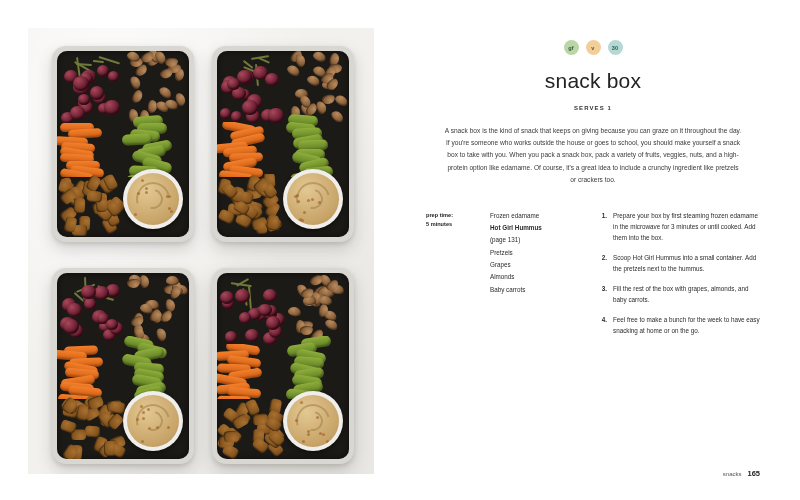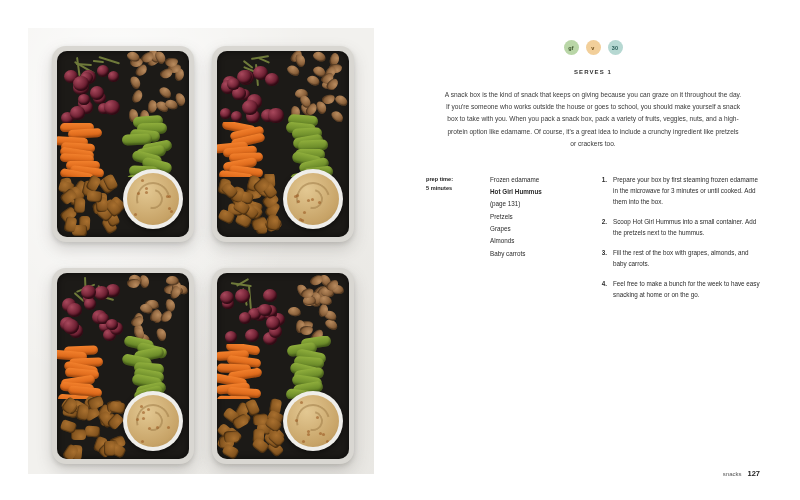--- a/index.html
+++ b/index.html
@@ -750,20 +750,21 @@
   </div>
 
   <div class="text-page">
 
     <div class="badges">
       <div class="badge gf">gf</div>
       <div class="badge v">v</div>
       <div class="badge sf">30</div>
     </div>
 
+    <h1 class="recipe-title">snack box</h1>
     <div class="serves">SERVES 1</div>
     <p class="intro">A snack box is the kind of snack that keeps on giving because you can graze on it throughout the day. If you're someone who works outside the house or goes to school, you should make yourself a snack box to take with you. When you pack a snack box, pack a variety of fruits, veggies, nuts, and a high-protein option like edamame. Of course, it's a great idea to include a crunchy ingredient like pretzels or crackers too.</p>
 
     <div class="cols">
 
       <div class="col-prep">
         <div>prep time:</div>
         <div>5 minutes</div>
       </div>
 
@@ -793,17 +794,17 @@
         <div class="step">
           <div class="step-num">4.</div>
           <div class="step-txt">Feel free to make a bunch for the week to have easy snacking at home or on the go.</div>
         </div>
       </div>
 
     </div>
 
     <div class="footer">
       <span>snacks</span>
-      <span class="folio">127</span>
+      <span class="folio">165</span>
     </div>
 
   </div>
 </div>
 
 </body></html>

